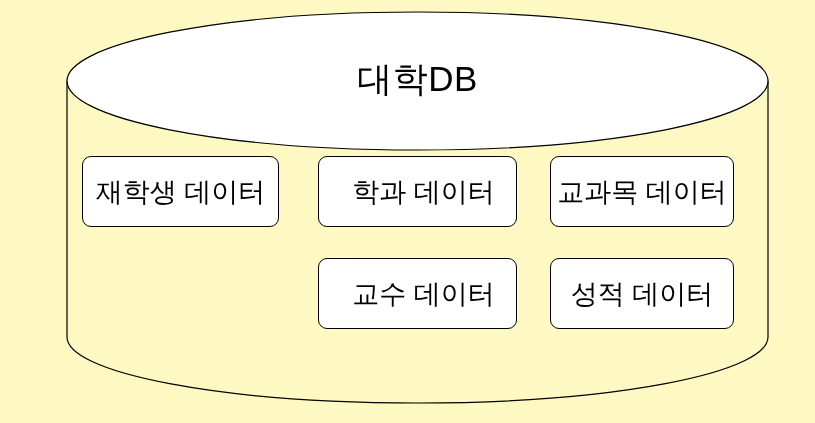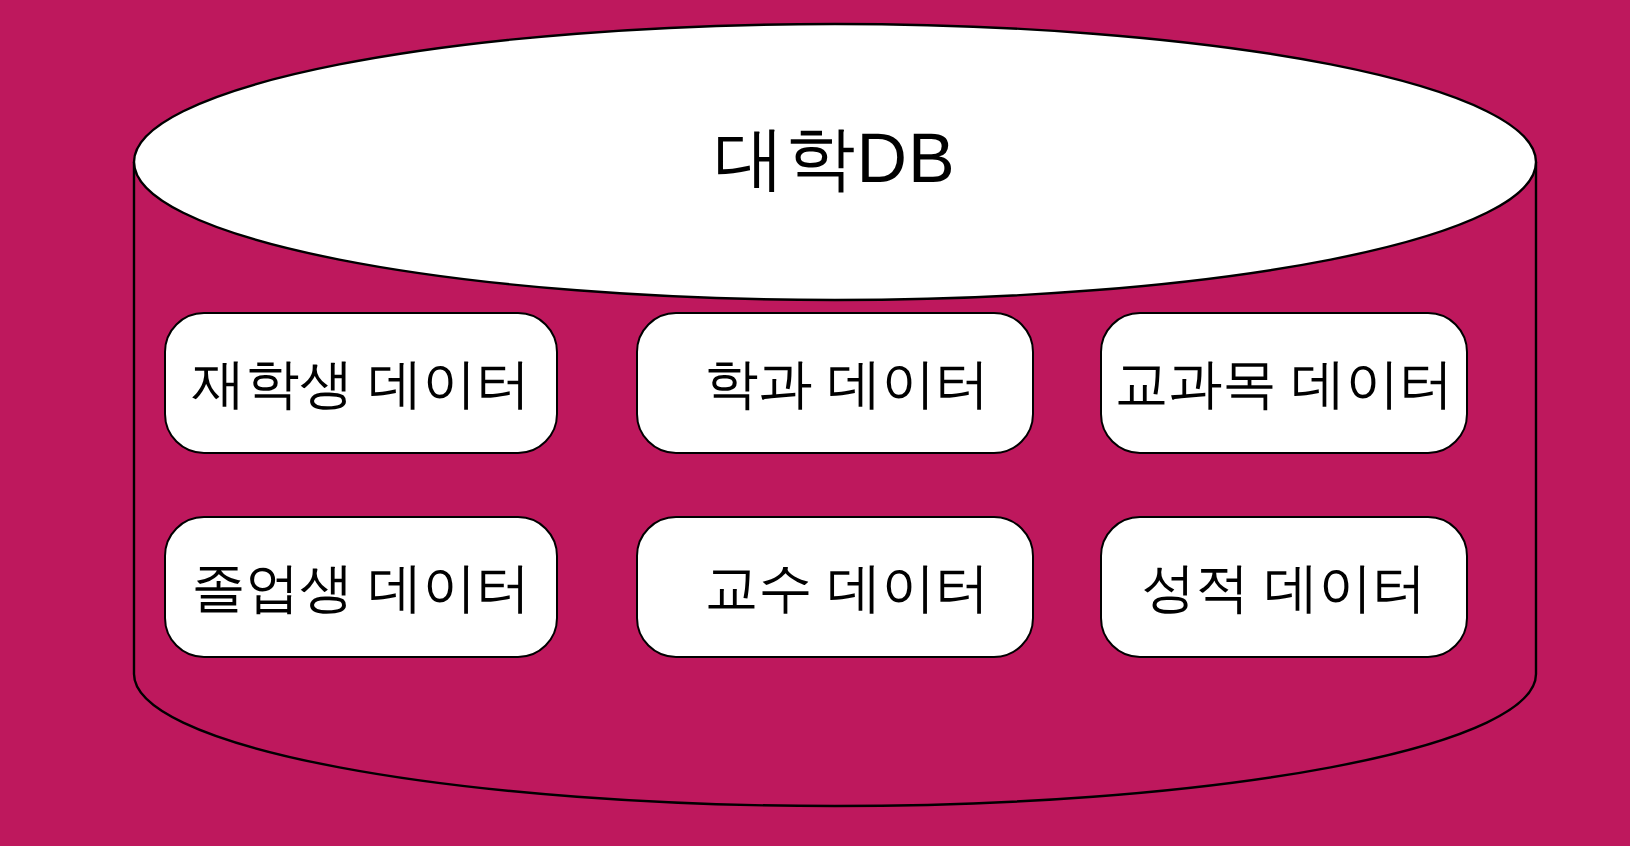--- a/index.html
+++ b/index.html
@@ -5,21 +5,21 @@
   html, body {
     margin: 0;
     padding: 0;
     background: #ffffff;
     font-family: "Liberation Sans", "DejaVu Sans", sans-serif;
   }
   .canvas {
     position: relative;
     width: 815px;
     height: 423px;
-    background: #be185d;
+    background: #fef9c3;
     overflow: hidden;
   }
   .cylinder-svg {
     position: absolute;
     left: 0;
     top: 0;
     width: 815px;
     height: 423px;
   }
   .db-title {
@@ -30,21 +30,21 @@
     text-align: center;
     font-size: 35px;
     color: #000000;
     letter-spacing: 0.5px;
     white-space: nowrap;
   }
   .data-box {
     position: absolute;
     height: 71px;
     border: 1.5px solid #000000;
-    border-radius: 20px;
+    border-radius: 9px;
     background: #ffffff;
     display: flex;
     align-items: center;
     justify-content: center;
     font-size: 27px;
     color: #000000;
     box-sizing: border-box;
     white-space: nowrap;
   }
   .row1 { top: 156px; }
@@ -64,19 +64,18 @@
   </svg>
 
   <div class="db-title">대학DB</div>
 
   <div class="data-box row1 col1">재학생 데이터</div>
 
   <div class="data-box row1 col2">학과 데이터</div>
 
   <div class="data-box row1 col3">교과목 데이터</div>
 
-  <div class="data-box row2 col1">졸업생 데이터</div>
 
   <div class="data-box row2 col3">성적 데이터</div>
 
   <div class="data-box row2 col2">교수 데이터</div>
 
 </div>
 
 </body></html>

